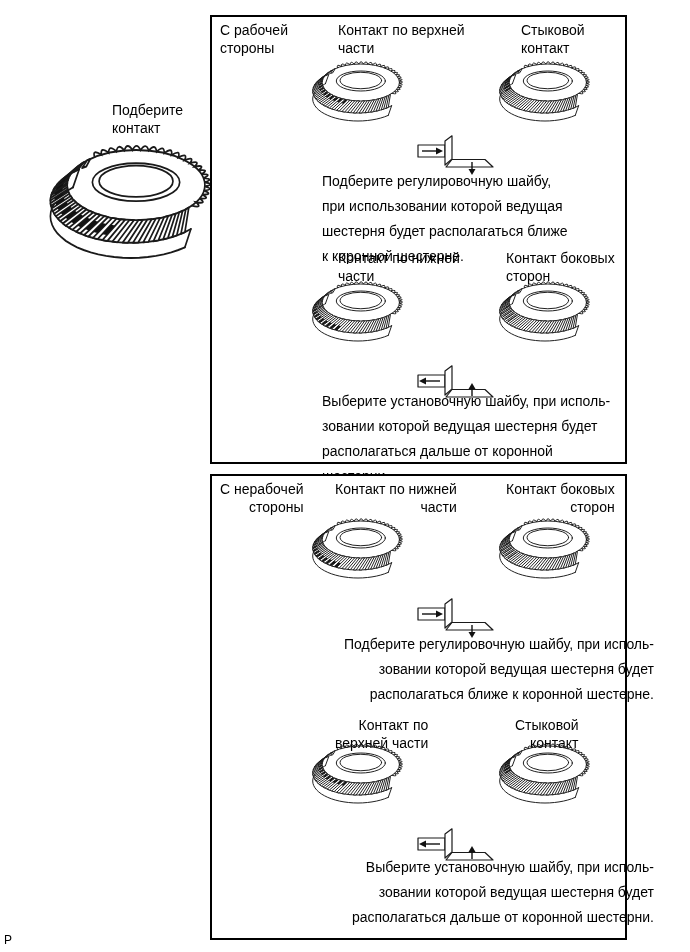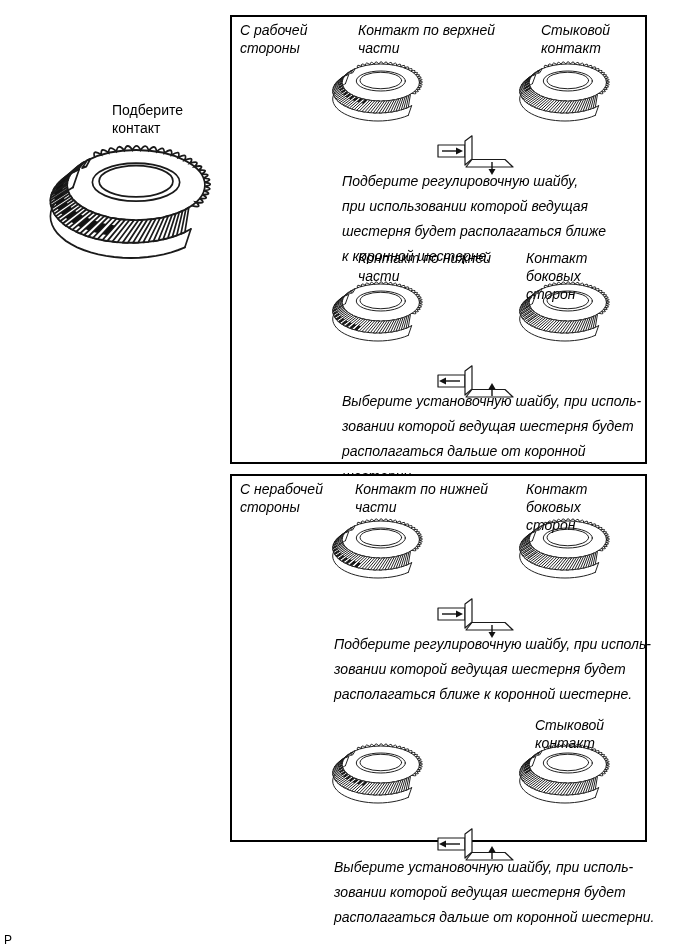--- a/index.html
+++ b/index.html
@@ -1,20 +1,20 @@
 <!DOCTYPE html>
 <html><head>
 <meta charset="utf-8">
 <style>
   html,body{margin:0;padding:0;background:#fff;}
   .page{position:relative;width:690px;height:952px;background:#fff;overflow:hidden;
         font-family:"Liberation Sans",sans-serif;color:#000;}
-  .box{position:absolute;left:230px;width:417px;border:2px solid #000;background:#fff;box-sizing:border-box;font-style:italic;}
+  .box{position:absolute;left:210px;width:417px;border:2px solid #000;background:#fff;box-sizing:border-box;}
   #box1{top:15px;height:449px;}
-  #box2{top:474px;height:368px;}
+  #box2{top:474px;height:466px;text-align:right;}
   .lbl{position:absolute;font-size:14px;line-height:18px;white-space:pre-line;}
   .para{position:absolute;font-size:14px;line-height:25px;white-space:pre-line;width:340px;}
   .gear{position:absolute;}
   .gear svg{display:block;}
   .pinion{position:absolute;width:82px;height:40px;}
   .pageletter{position:absolute;left:4px;top:933px;font-size:12px;}
   
   .gl{fill:none;stroke:#1a1a1a;stroke-width:2;stroke-linecap:round;}
   .gt{fill:#fff;stroke:#1a1a1a;stroke-width:2;stroke-linejoin:round;}
   .gp{fill:#111;stroke:none;}
@@ -443,20 +443,22 @@
           <path d="M37,24.5 L70,24.5 L78,32 L31,32 Z" class="pn"></path>
           <line x1="7" y1="16" x2="21" y2="16" class="pl"></line>
           <path d="M21,12.5 L21,19.5 L28,16 Z" class="pf"></path>
           <line x1="57" y1="27" x2="57" y2="34" class="pl"></line>
           <path d="M53.5,34 L60.5,34 L57,40 Z" class="pf"></path>
         </svg></div>
     <div class="para" style="left:102px;top:156px">Подберите регулировочную шайбу, при исполь-
 зовании которой ведущая шестерня будет
 располагаться ближе к коронной шестерне.</div>
 
+    <div class="lbl" style="left:123px;top:240px">Контакт по
+верхней части</div>
     <div class="lbl" style="left:303px;top:240px">Стыковой
 контакт</div>
     <div class="gear" style="left:96px;top:261px">
         <svg width="100" height="75" viewBox="0 0 212 150" preserveAspectRatio="none">
           <ellipse cx="112" cy="55" rx="82" ry="37" class="gl"></ellipse>
           <ellipse cx="112" cy="52" rx="52" ry="20" class="gl"></ellipse>
           <ellipse cx="112" cy="51" rx="44" ry="16.5" class="gl"></ellipse>
           <path d="M62.7 25.5 Q59.4 16.7 70.8 23.0 Q69.2 13.9 79.4 21.0 Q79.5 11.8 88.6 19.5 Q90.3 10.2 98.0 18.5 Q101.4 9.3 107.7 18.1 Q112.7 9.0 117.4 18.1 Q123.9 9.4 127.1 18.6 Q135.0 10.4 136.5 19.7 Q145.7 12.0 145.6 21.3 Q156.0 14.2 154.2 23.3 Q165.7 17.0 162.3 25.8 Q174.6 20.4 169.6 28.7 Q182.6 24.2 176.1 31.9 Q189.6 28.5 181.7 35.5 Q195.6 33.1 186.3 39.4 Q200.3 38.1 189.9 43.4 Q203.8 43.2 192.4 47.7 Q206.1 48.6 193.7 52.0 Q207.0 54.0 193.9 56.4 Q206.5 59.5 193.0 60.8 Q204.8 64.9 190.9 65.1 Q201.7 70.1 187.7 69.2 Q197.4 75.2 183.4 73.2 Q191.9 79.9 178.3 76.7" class="gl"></path>
           <path d="M177.3 101.4 L170.2 104.7 L162.4 107.6 L154.0 110.1 L145.0 112.2 L135.7 113.8 L126.0 115.0 L116.0 115.8 L106.0 116.0 L96.0 115.8 L86.0 115.0 L76.3 113.8 L67.0 112.2 L58.0 110.1 L49.6 107.6 L41.8 104.7 L34.7 101.4 L28.3 97.9 L22.9 94.0 L18.3 89.9 L14.7 85.6 L12.1 81.1 L10.5 76.6 L10.0 72.0 L10.5 67.4 L12.1 62.9 L14.7 58.4 L18.3 54.1 L22.9 50.0 L28.3 46.1 L34.7 42.6 L41.8 39.3 L44.3 38.3" class="gl"></path>
           <path d="M170.2 120.7 L162.4 123.6 L154.0 126.1 L145.0 128.2 L135.7 129.8 L126.0 131.0 L116.0 131.8 L106.0 132.0 L96.0 131.8 L86.0 131.0 L76.3 129.8 L67.0 128.2 L58.0 126.1 L49.6 123.6 L41.8 120.7 L34.7 117.4 L28.3 113.9 L22.9 110.0 L18.3 105.9 L14.7 101.6 L12.1 97.1 L10.5 92.6 L10.0 88.0 L10.5 83.4 L12.1 78.9 L14.7 74.4 L18.3 70.1 L22.9 66.0 L28.3 62.1 L34.7 58.6 L36.9 57.4" class="gl"></path>

